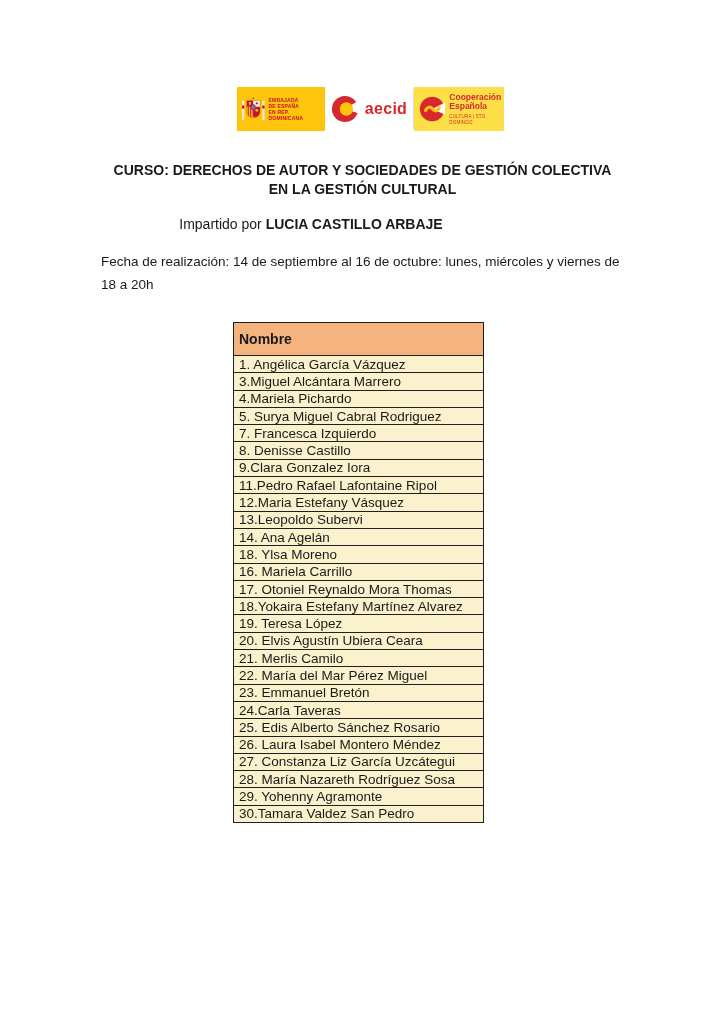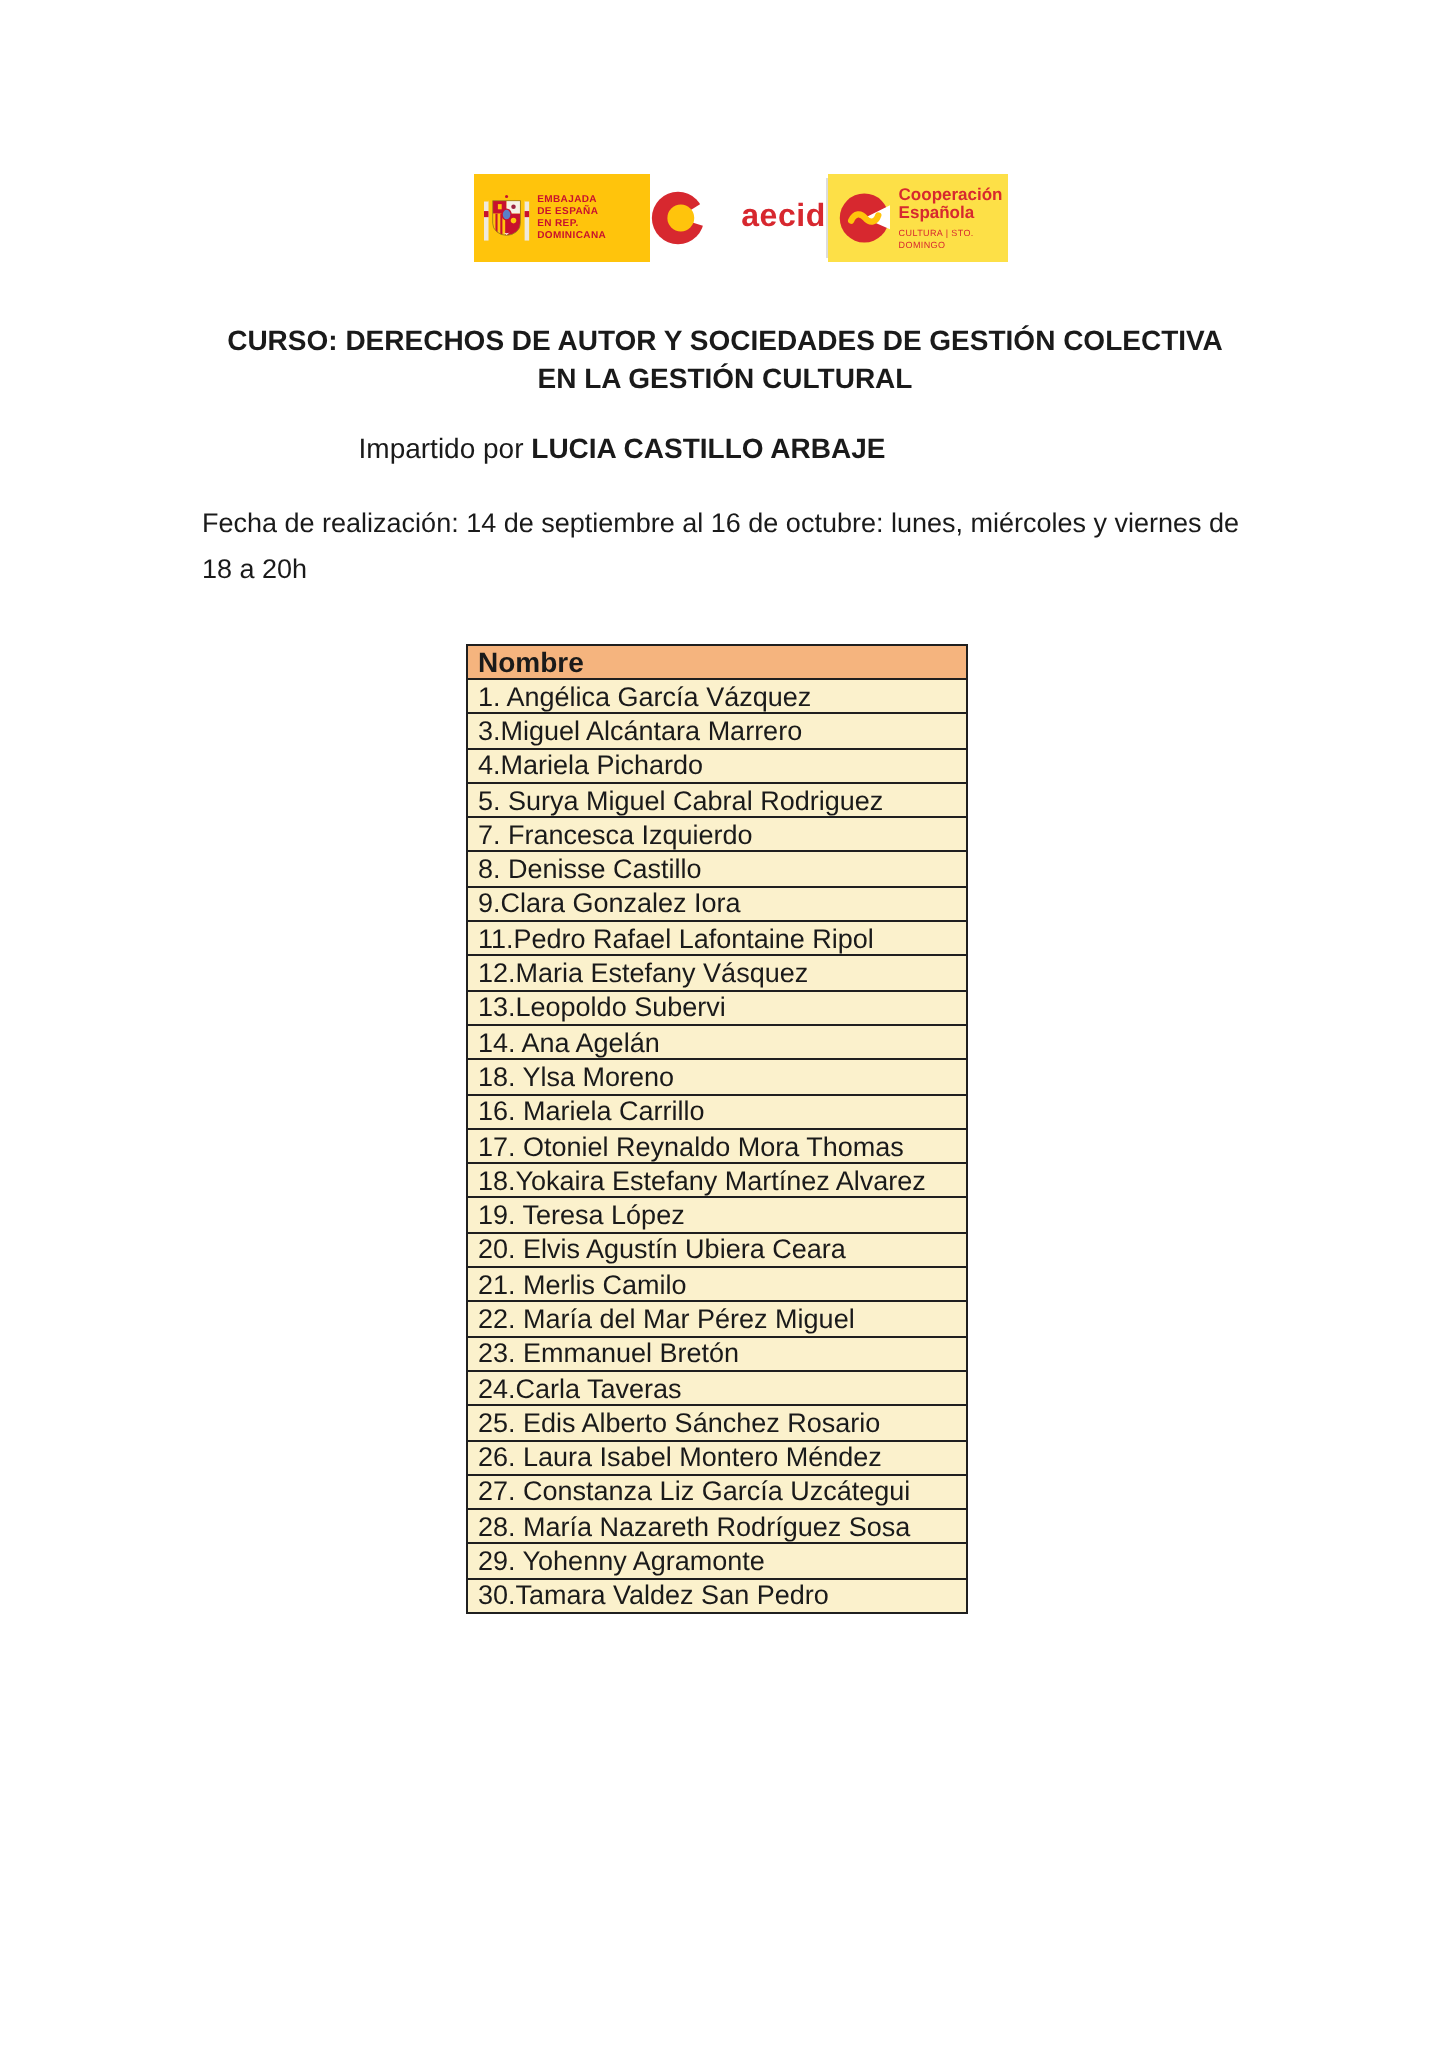--- a/index.html
+++ b/index.html
@@ -33,21 +33,21 @@
     width:88px; background:var(--logo-yellow);
     display:flex; align-items:center; gap:4px;
     padding:0 3px 0 5px;
   }
   .embassy-text {
     font-size:5px; line-height:6px; font-weight:bold;
     color:var(--embassy-text-red); letter-spacing:.2px;
     text-transform:uppercase;
   }
   .aecid-box {
-    width:88px; display:flex; align-items:center; justify-content:space-between;
+    width:88px; display:flex; align-items:center; justify-content:center;
     gap:6px; background:#fff;
   }
   .aecid-word {
     font-size:16px; font-weight:bold; color:var(--logo-red);
     letter-spacing:.3px;
   }
   .logo-divider { width:1px; background:#dcdcdc; margin:2px 0; }
   .coop-box {
     width:90px; display:flex; align-items:center; gap:4px;
     padding-left:5px; background:#fde047;
@@ -76,21 +76,21 @@
     position:absolute; top:322px; left:233px;
     border-collapse:collapse;
   }
   .roster th, .roster td {
     border:1px solid var(--table-border);
     text-align:left; vertical-align:middle;
     padding:0 2px 0 5px;
   }
   .roster th {
     background:var(--table-header-bg);
-    width:250px; height:17px;
+    width:250px; height:33px;
     font-size:14px; font-weight:bold;
   }
   .roster td {
     background:var(--table-row-bg);
     height:17.3px; font-size:13.5px; line-height:15px;margin-left:32px;
   }
 </style>
 </head>
 <body>
 

